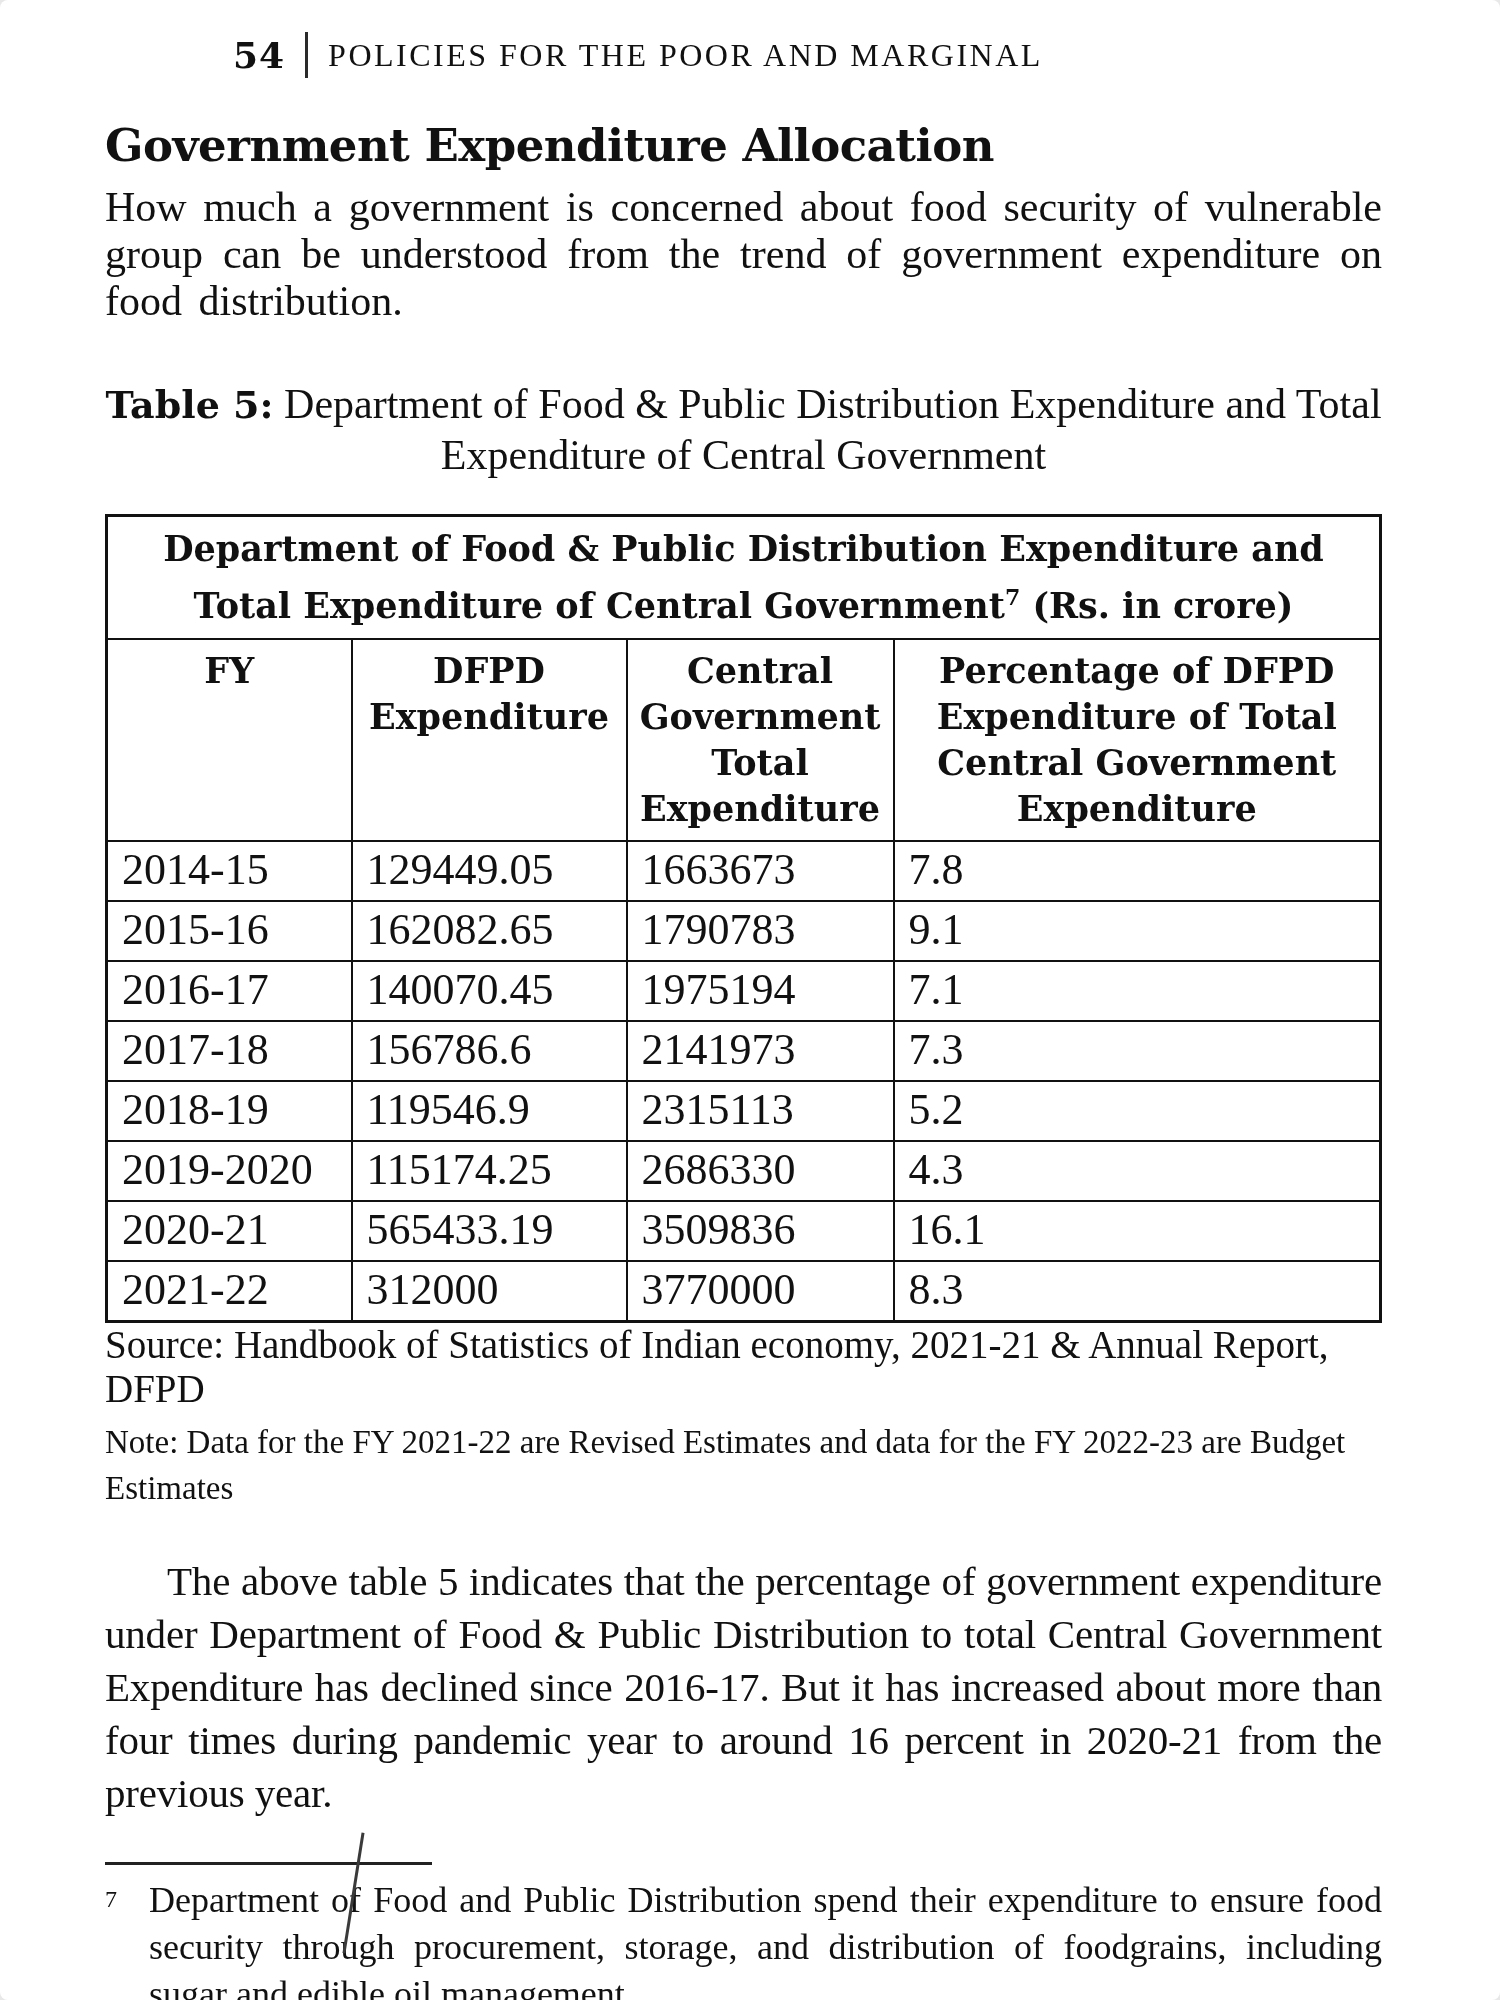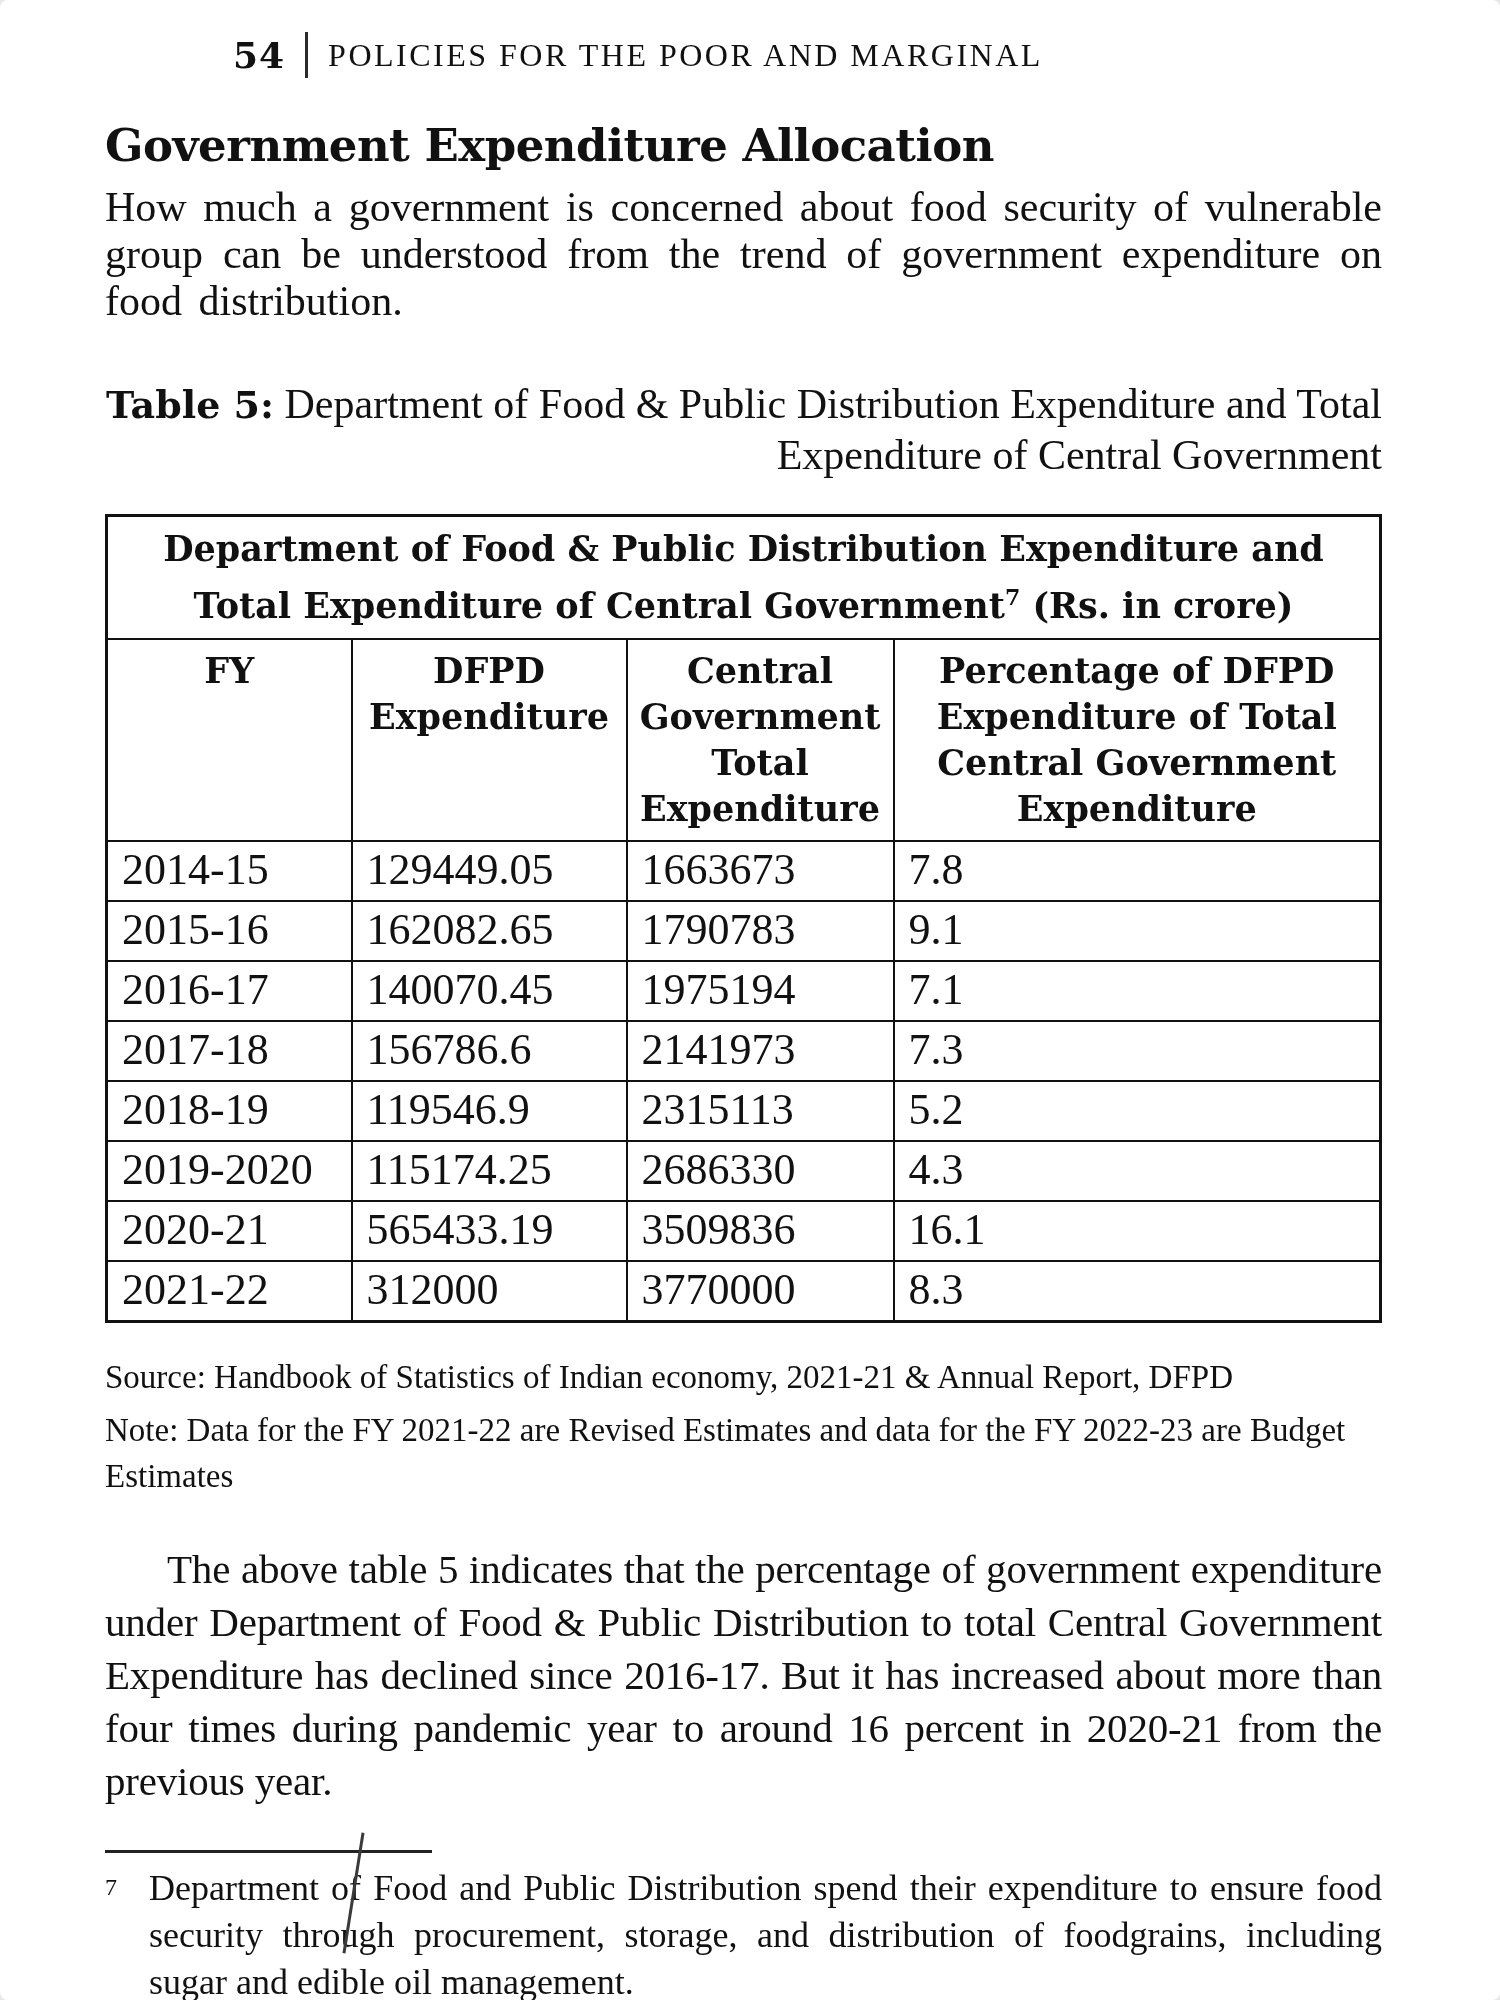--- a/index.html
+++ b/index.html
@@ -41,21 +41,21 @@
   .intro{
     margin-top:12px;
     font-size:42px;line-height:47px;
     text-align:justify;word-spacing:6px;
   }
 
   
   .table-caption{
     margin-top:54px;
     font-size:42px;line-height:50px;
-    text-align:right;
+    text-align:center;
   }
   .caption-label{font-family:"DejaVu Serif",serif;font-weight:bold;font-size:38px;}
 
   
   table.data-table{
     margin-top:34px;
     border-collapse:collapse;
     width:1274px;
     table-layout:fixed;
   }
@@ -77,21 +77,21 @@
   }
   td.cell{
     font-size:44px;line-height:50px;
     padding:3px 8px 5px 14px;
     white-space:nowrap;overflow:hidden;
     vertical-align:middle;
   }
   col.c1{width:245px;} col.c2{width:275px;} col.c3{width:267px;} col.c4{width:487px;}
 
   
-  .source-line{margin-top:32px;font-size:33px;line-height:44px;}
+  .source-line{font-size:39px;line-height:44px;}
   .note-line{margin-top:8px;font-size:33px;line-height:46px;text-align:left;}
 
   
   .body-para{
     margin-top:44px;
     font-size:41px;line-height:53px;
     text-align:justify;text-indent:62px;
     letter-spacing:-0.2px;
   }
 

